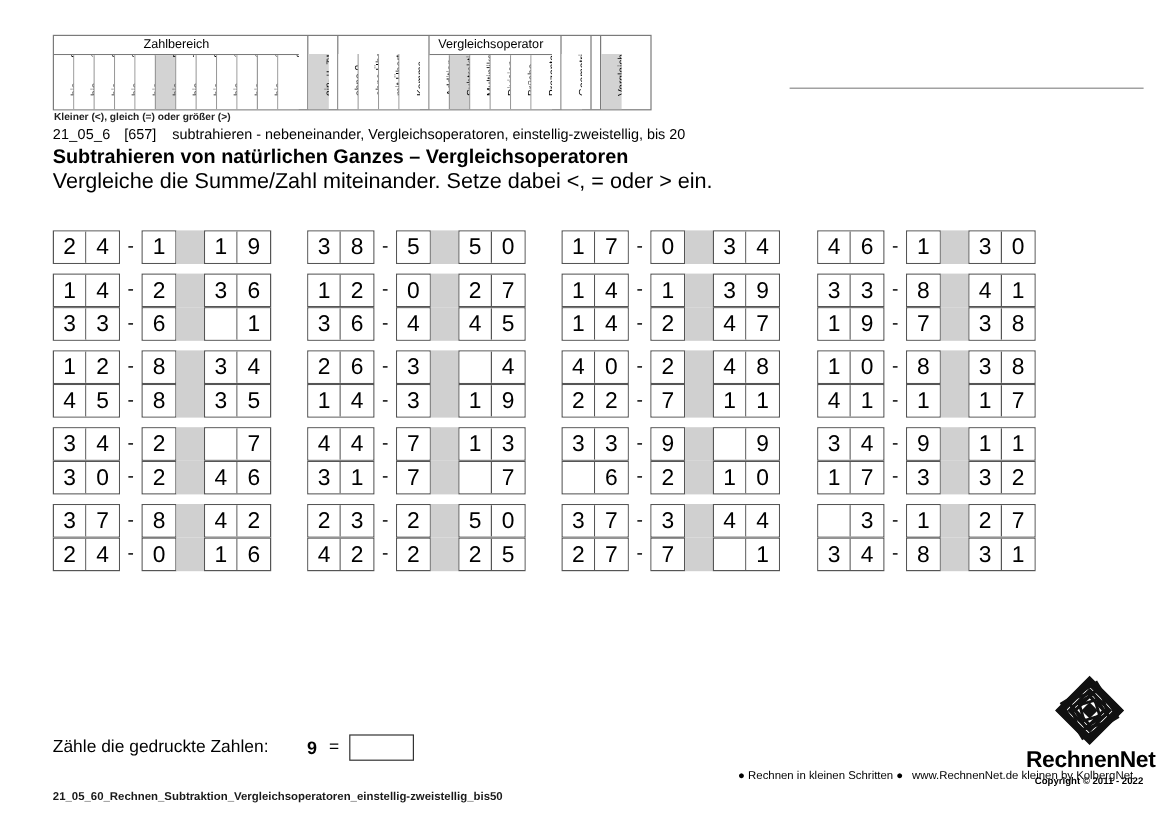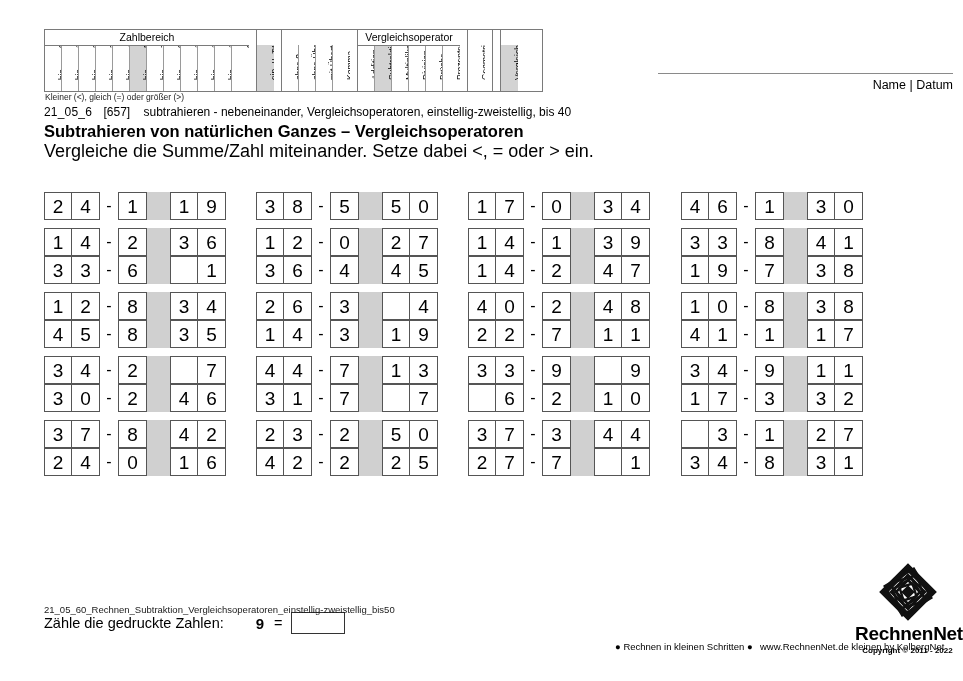--- a/index.html
+++ b/index.html
@@ -22,21 +22,21 @@
     position:relative;overflow:hidden;background:#fff;}
   .cell:last-child{border-right:none;}
   .cell.hl{background:#d3d3d3;}
   .vtxt{position:absolute;transform:rotate(-90deg);transform-origin:left top;
     white-space:nowrap;font-size:8.5px;line-height:9px;letter-spacing:0px;}
   .vtop{left:13px;top:2px;}
   .vbot{left:13px;bottom:2px;}
   .vfull{left:13px;bottom:2px;}
   .grp-sep{width:8px;border-right:1px solid #7a7a7a;box-sizing:border-box;}
   .tail{width:24px;}
-  #legend-note{position:absolute;left:45px;top:92px;font-size:8.5px;color:#222;}
+  #legend-note{position:absolute;left:45px;top:92px;font-size:8.5px;color:#222;font-weight:bold;}
 
   
   #name-rule{position:absolute;left:658px;top:73px;width:295px;
     border-top:1px solid #8a8a8a;}
   #name-label{position:absolute;left:658px;top:78px;width:295px;text-align:right;
     font-size:12.5px;}
 
   
   #meta-line{position:absolute;left:44px;top:105px;font-size:12px;white-space:nowrap;}
   #meta-line .code{letter-spacing:.2px;}
@@ -59,21 +59,21 @@
 
   
   #count-task{position:absolute;left:44px;top:612px;display:flex;align-items:center;
     font-size:14.5px;}
   #count-task .lbl{margin-right:32px;}
   #count-task .digit{font-weight:bold;font-size:15px;margin-right:10px;}
   #count-task .eq{margin-right:8px;font-size:14.5px;}
   #count-box{width:52px;height:20px;border:1.4px solid #333;background:#fff;}
 
   
-  #file-id{position:absolute;left:44px;top:604px;font-size:9.5px;color:#1a1a1a;}
+  #file-id{position:absolute;left:44px;top:659px;font-size:9.5px;color:#1a1a1a;font-weight:bold;}
   #foot-center{position:absolute;left:615px;top:641px;font-size:9.5px;white-space:nowrap;}
   #foot-right{position:absolute;left:760px;top:641px;font-size:9.5px;white-space:nowrap;}
 
   
   #logo-wrap{position:absolute;left:855px;top:562px;width:105px;text-align:center;}
   #logo-mark{width:60px;height:60px;margin:0 auto;display:block;}
   #logo-name{font-size:19px;font-weight:bold;letter-spacing:-.3px;margin-top:1px;}
   #logo-copy{font-size:8px;font-weight:bold;margin-top:1px;}
 </style>
 </head>
@@ -203,27 +203,26 @@
             <span class="vtxt vfull">Vergleichsoperator</span>
           </div>
         </div>
       </div>
       <div class="grp tail"></div>
     </div>
 
   <div id="legend-note">Kleiner (&lt;), gleich (=) oder größer (&gt;)</div>
 
   <div id="name-rule"></div>
-  <div id="name-label">Name | Datum</div>
 </div>
 
 <div id="meta-line">
   <span class="code">21_05_6</span>
   <span class="num">[657]</span>
-  <span class="desc">subtrahieren - nebeneinander, Vergleichsoperatoren, einstellig-zweistellig, bis 40</span>
+  <span class="desc">subtrahieren - nebeneinander, Vergleichsoperatoren, einstellig-zweistellig, bis 20</span>
 </div>
 <div id="main-title">Subtrahieren von natürlichen Ganzes – Vergleichsoperatoren</div>
 <div id="sub-title">Vergleiche die Summe/Zahl miteinander. Setze dabei &lt;, = oder &gt; ein.</div>
 
 <div id="grid">
     <div class="ex-row" style="left: 0px; top: 0px;">
       <div class="num-group">
         <div class="dbox">2</div>
         <div class="dbox">4</div>
       </div>

